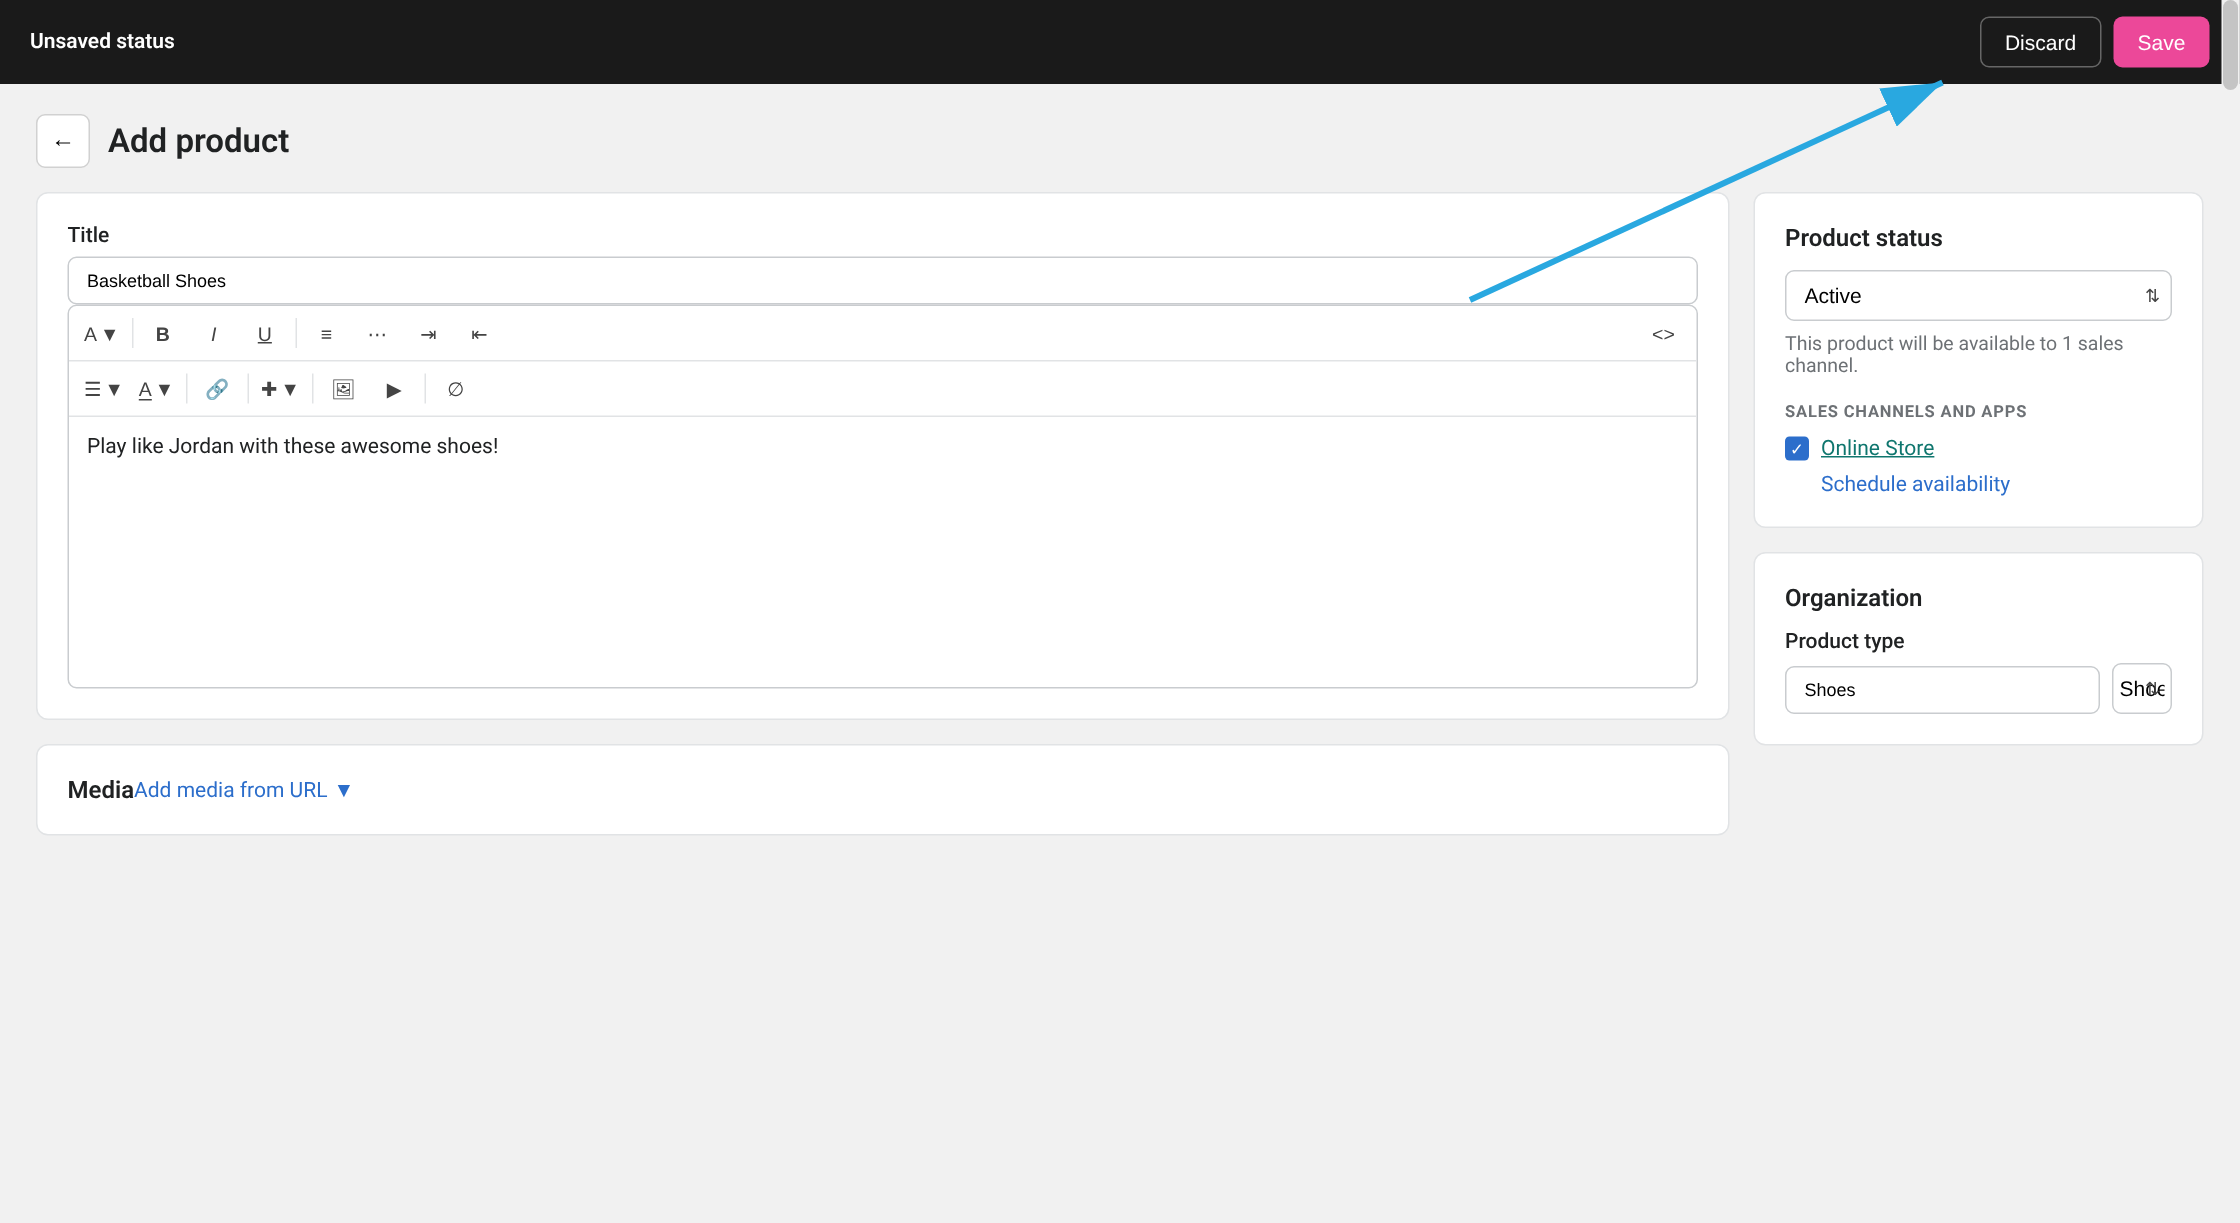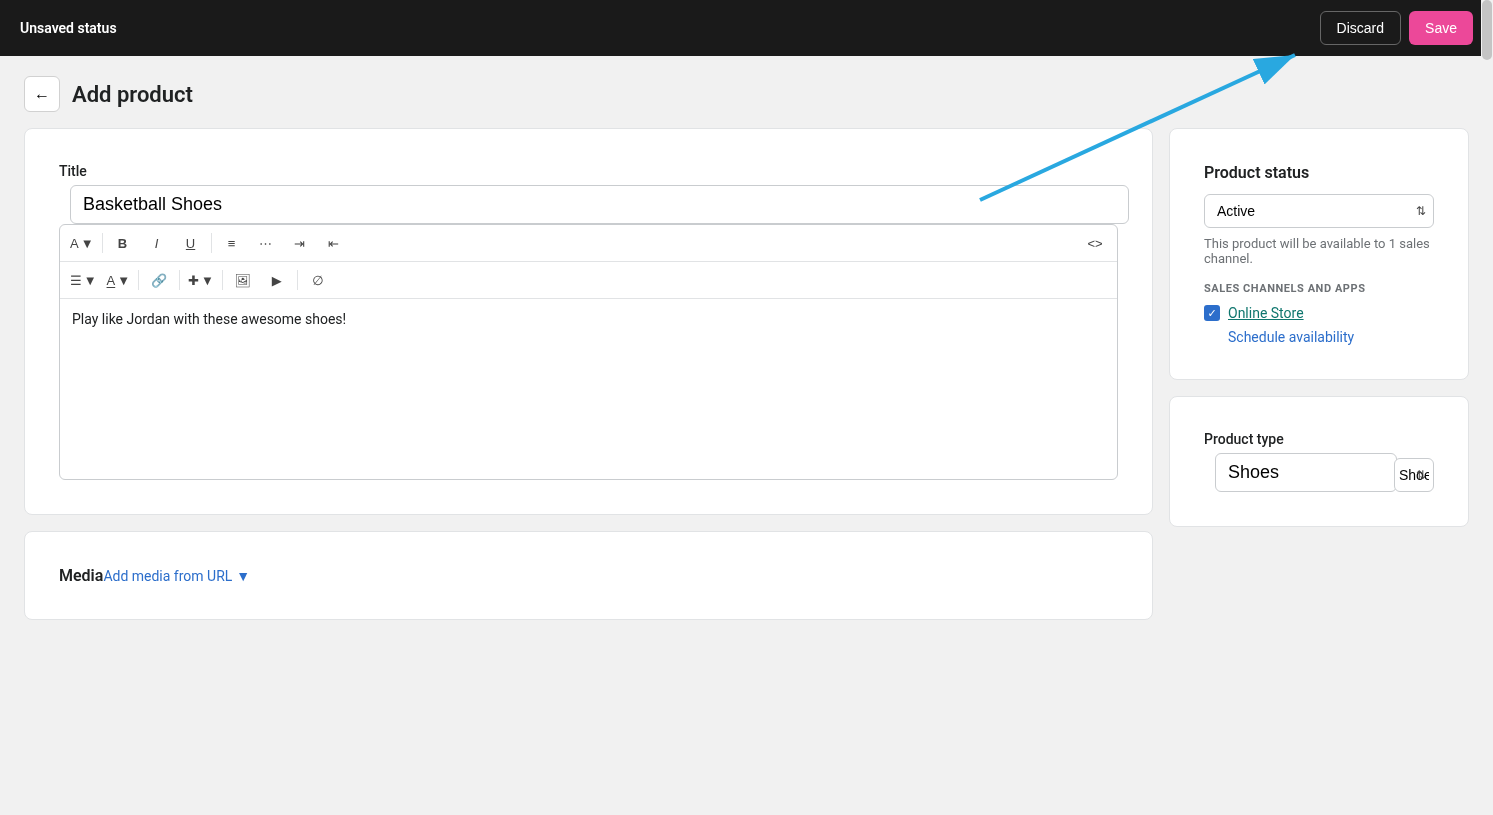--- a/index.html
+++ b/index.html
@@ -90,38 +90,37 @@
       flex-direction: column;
       gap: 16px;
       justify-content: flex-end;
     }
 
     
     .card {
       background: #fff;
       border-radius: 8px;
       border: 1px solid #e1e3e5;
-      padding: 34px;
+      padding: 20px;
     }
 
     
     .field-label {
       font-size: 14px;
       font-weight: 500;
       margin-bottom: 6px;
       color: #202223;
     }
     .text-input {
       width: 100%;
       padding: 8px 12px;
       border: 1px solid #c9cccf;
       border-radius: 6px;
-      font-size: 18px;
+      font-size: 12px;
       outline: none;
-      margin-left: 11px;
     }
 
     .description-label {
       font-size: 14px;
       font-weight: 500;
       margin: 16px 0 6px;
       color: #202223;
     }
 
     
@@ -449,20 +448,21 @@
         <div class="checkbox-blue">
           <span>✓</span>
         </div>
         <span class="channel-name">Online Store</span>
       </div>
 
       <a class="schedule-link">Schedule availability</a>
     </div>
 
     <div class="card">
+      <div class="card-title">Organization</div>
 
       <div class="field-label">Product type</div>
       <div class="org-field-row">
         <div class="org-select-wrapper">
           <input class="text-input" type="text" value="Shoes" style="">
         </div>
         <div class="select-wrapper" style="width:40px;">
           <select class="select-input" style="padding: 8px 4px;">
             <option>Shoes</option>
           </select>

